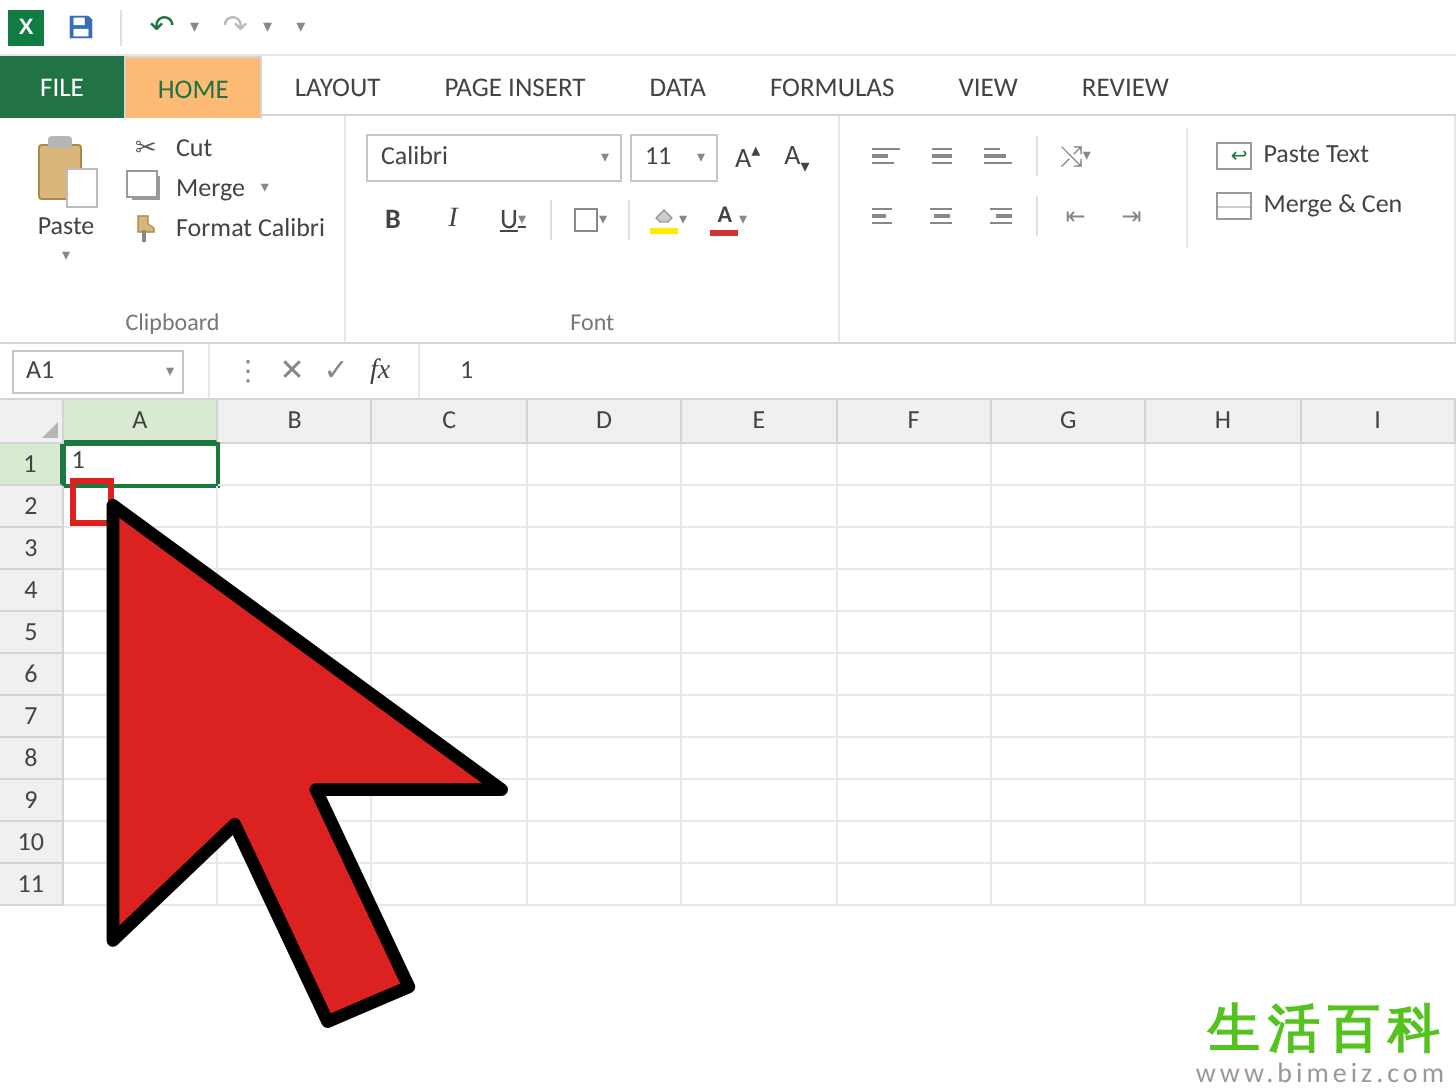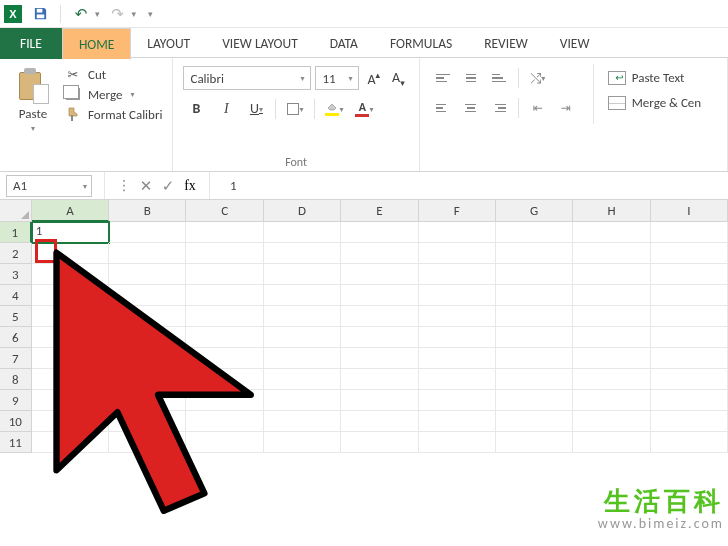--- a/index.html
+++ b/index.html
@@ -76,40 +76,40 @@
 .wrap-ic::before { content: "↩"; font-size: 10px; color: #1a7a3e; position: absolute; right: 1px; top: -1px; }
 .merge-ic { width: 18px; height: 14px; border: 1px solid #999; display: inline-block; position: relative; }
 .merge-ic::after { content: ""; position: absolute; left: 0; right: 0; top: 50%; height: 1px; background: #ccc; }
 
 
 .fbar { height: 28px; display: flex; align-items: center; border-bottom: 1px solid #d4d4d4; background: #fff; }
 .namebox { width: 86px; height: 22px; border: 1px solid #c5c5c5; margin: 0 4px 0 6px; display: flex; align-items: center; justify-content: space-between; padding: 0 4px 0 6px; font-size: 13px; }
 .namebox .drop { font-size: 8px; color: #888; }
 .fb-sep { width: 1px; height: 100%; background: #e6e6e6; margin: 0 8px; }
 .fb-btn { width: 22px; display: flex; justify-content: center; color: #888; cursor: pointer; font-size: 15px; }
-.fx { font-family: Georgia; color: #000000; font-size: 14px; }
+.fx { font-style: italic; font-family: Georgia; color: #404040; font-size: 14px; }
 .fb-val { padding-left: 12px; font-size: 13px; }
 
 
 .grid-wrap { position: relative; }
 .colhdr-row { display: flex; height: 22px; }
 .selectall { width: 32px; background: #f0f0f0; border-right: 1px solid #d4d4d4; border-bottom: 1px solid #d4d4d4; position: relative; }
 .selectall::after { content: ""; position: absolute; right: 2px; bottom: 2px; width: 0; height: 0; border-left: 8px solid transparent; border-bottom: 8px solid #b5b5b5; }
 .colhdr { width: 78px; background: #f0f0f0; border-right: 1px solid #d4d4d4; border-bottom: 1px solid #d4d4d4; display: flex; align-items: center; justify-content: center; font-size: 13px; color: #444; }
 .colhdr.sel { background: #d9ead3; border-bottom: 2px solid #217346; font-weight: 500; }
 .grid-row { display: flex; height: 21px; }
 .rowhdr { width: 32px; background: #f0f0f0; border-right: 1px solid #d4d4d4; border-bottom: 1px solid #d4d4d4; display: flex; align-items: center; justify-content: center; font-size: 13px; color: #444; }
 .rowhdr.sel { background: #d9ead3; border-right: 2px solid #217346; font-weight: 500; }
 .cell { width: 78px; border-right: 1px solid #e8e8e8; border-bottom: 1px solid #e8e8e8; padding: 1px 4px; font-size: 13px; text-align: right; }
 .cell.active { outline: 2px solid #1a7a3e; outline-offset: -1px; text-align: left; }
 
 
 .highlight-box { position: absolute; left: 35px; top: 239px; width: 22px; height: 24px; border: 3px solid #dc2121; z-index: 5; }
 .cursor-overlay { position: absolute; left: 42px; top: 244px; z-index: 6; }
-.watermark { position: absolute; right: 4px; bottom: 15px; text-align: right; line-height: 1.1; z-index: 7; }
+.watermark { position: absolute; right: 4px; bottom: 2px; text-align: right; line-height: 1.1; z-index: 7; }
 .wm-zh { font-size: 26px; color: #54c21f; font-weight: bold; letter-spacing: 4px; text-shadow: 0 0 2px #fff; }
 .wm-url { font-size: 14px; color: #999; letter-spacing: 2px; }
 </style>
 </head>
 <body>
 
 <div class="qat">
   <span class="excel-logo"></span>
   <span class="qat-btn">
     <svg width="15" height="15" viewBox="0 0 16 16">
@@ -123,25 +123,25 @@
     <span class="drop">▾</span>
   <span class="qat-btn" style="color:#bbb">↷</span>
     <span class="drop">▾</span>
   <span style="margin-left:6px;font-size:9px;color:#888">▾</span>
 </div>
 
 <div class="tabs">
   <div class="tab file">FILE</div>
   <div class="tab active">HOME</div>
   <div class="tab">LAYOUT</div>
-  <div class="tab">VIEW LAYOUT</div>
+  <div class="tab">PAGE INSERT</div>
   <div class="tab">DATA</div>
   <div class="tab">FORMULAS</div>
+  <div class="tab">VIEW</div>
   <div class="tab">REVIEW</div>
-  <div class="tab">VIEW</div>
 </div>
 
 <div class="ribbon">
 
   <div class="group">
     <div class="group-body">
       <div class="paste-col">
         <div class="paste-icon">
           <div class="paste-board"></div>
             <div class="paste-clip"></div>
@@ -166,20 +166,21 @@
           <span class="mini-ic">
             <svg width="14" height="15" viewBox="0 0 14 15">
                 <path d="M3 1h5v4l3 2v2H3z" fill="#d9b77c" stroke="#a88a4e" stroke-width="0.7"></path>
                 <rect x="5" y="8" width="2" height="6" fill="#888"></rect>
               </svg>
           </span>
           <span>Format Calibri</span>
         </div>
       </div>
     </div>
+    <div class="group-label">Clipboard</div>
   </div>
 
   <div class="group">
     <div class="font-body">
       <div class="font-row">
         <div class="combo font-name">
           <span>Calibri</span>
             <span class="drop">▾</span>
         </div>
         <div class="combo font-size">

